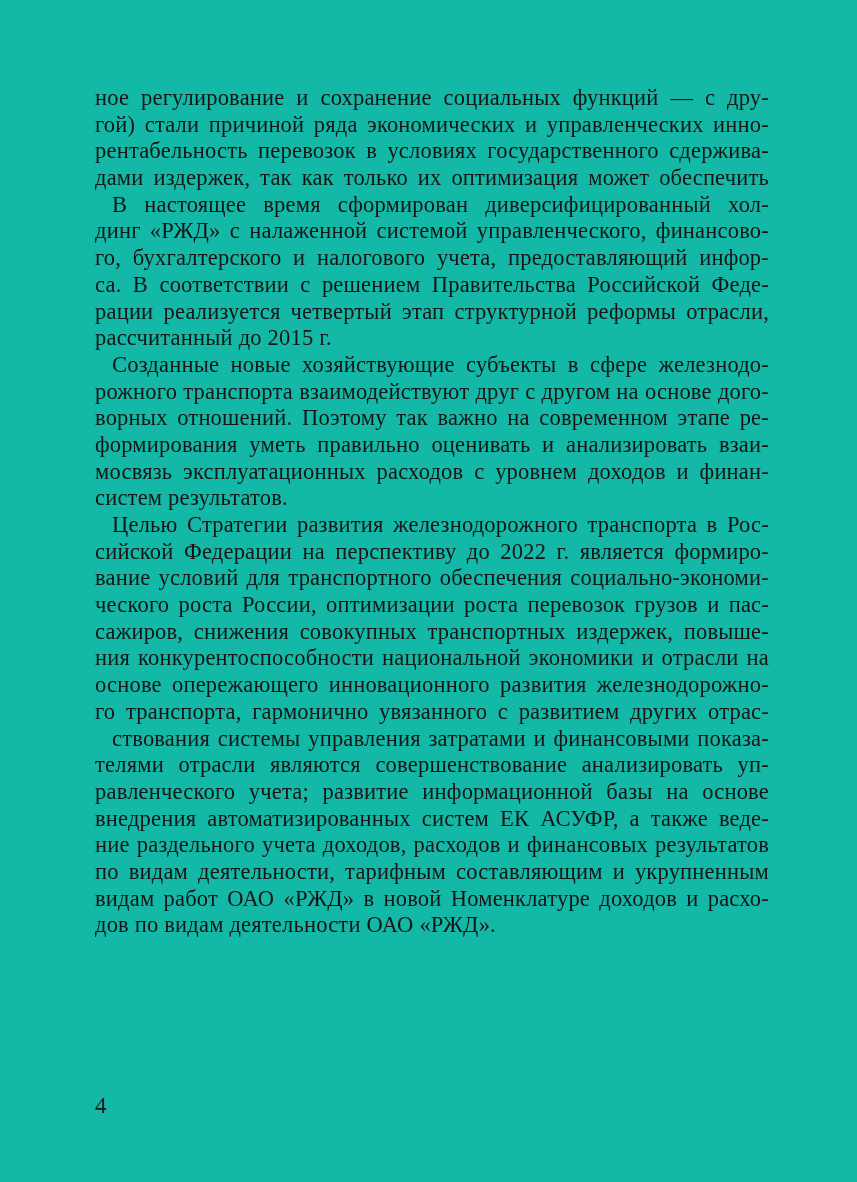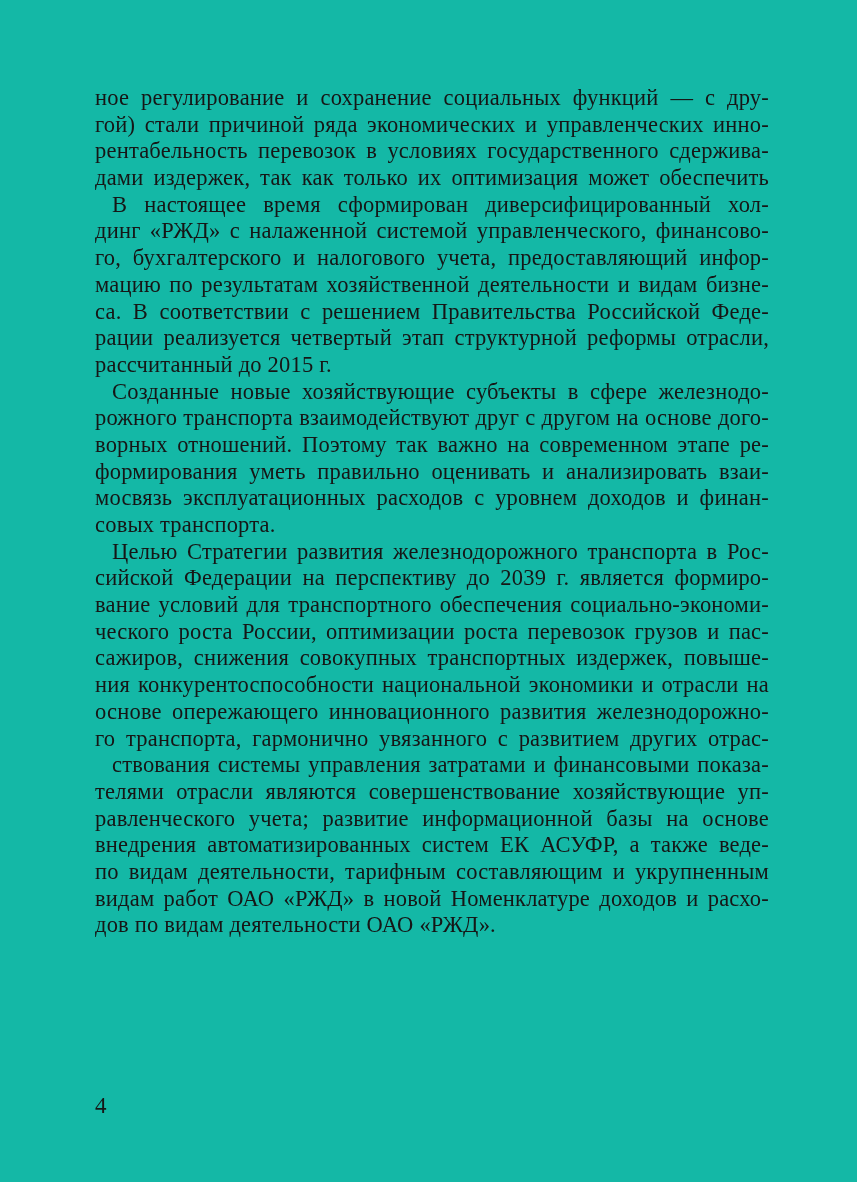--- a/index.html
+++ b/index.html
@@ -62,47 +62,47 @@
       <div class="para">
         <div class="line">ное регулирование и сохранение социальных функций — с дру-</div>
         <div class="line">гой) стали причиной ряда экономических и управленческих инно-</div>
         <div class="line">рентабельность перевозок в условиях государственного сдержива-</div>
         <div class="line">дами издержек, так как только их оптимизация может обеспечить</div>
       </div>
       <div class="para indent">
         <div class="line">В настоящее время сформирован диверсифицированный хол-</div>
         <div class="line">динг «РЖД» с налаженной системой управленческого, финансово-</div>
         <div class="line">го, бухгалтерского и налогового учета, предоставляющий инфор-</div>
-        <div class="line">мацию по результатам хозяйственной деятельности и видам бизне-</div>
         <div class="line">са. В соответствии с решением Правительства Российской Феде-</div>
         <div class="line">рации реализуется четвертый этап структурной реформы отрасли,</div>
         <div class="line last">рассчитанный до 2015 г.</div>
       </div>
       <div class="para indent">
         <div class="line">Созданные новые хозяйствующие субъекты в сфере железнодо-</div>
         <div class="line">рожного транспорта взаимодействуют друг с другом на основе дого-</div>
         <div class="line">ворных отношений. Поэтому так важно на современном этапе ре-</div>
         <div class="line">формирования уметь правильно оценивать и анализировать взаи-</div>
         <div class="line">мосвязь эксплуатационных расходов с уровнем доходов и финан-</div>
-        <div class="line last">совых транспорта.</div>
+        <div class="line last">систем результатов.</div>
       </div>
       <div class="para indent">
         <div class="line">Целью Стратегии развития железнодорожного транспорта в Рос-</div>
-        <div class="line">сийской Федерации на перспективу до 2039 г. является формиро-</div>
+        <div class="line">сийской Федерации на перспективу до 2022 г. является формиро-</div>
         <div class="line">вание условий для транспортного обеспечения социально-экономи-</div>
         <div class="line">ческого роста России, оптимизации роста перевозок грузов и пас-</div>
         <div class="line">сажиров, снижения совокупных транспортных издержек, повыше-</div>
         <div class="line">ния конкурентоспособности национальной экономики и отрасли на</div>
         <div class="line">основе опережающего инновационного развития железнодорожно-</div>
         <div class="line">го транспорта, гармонично увязанного с развитием других отрас-</div>
       </div>
       <div class="para indent">
         <div class="line">ствования системы управления затратами и финансовыми показа-</div>
-        <div class="line">телями отрасли являются совершенствование хозяйствующие уп-</div>
+        <div class="line">телями отрасли являются совершенствование анализировать уп-</div>
         <div class="line">равленческого учета; развитие информационной базы на основе</div>
         <div class="line">внедрения автоматизированных систем ЕК АСУФР, а также веде-</div>
+        <div class="line">ние раздельного учета доходов, расходов и финансовых результатов</div>
         <div class="line">по видам деятельности, тарифным составляющим и укрупненным</div>
         <div class="line">видам работ ОАО «РЖД» в новой Номенклатуре доходов и расхо-</div>
         <div class="line last">дов по видам деятельности ОАО «РЖД».</div>
       </div>
     </div>
   <div class="page-number">4</div>
 </div>
 
 </body></html>

